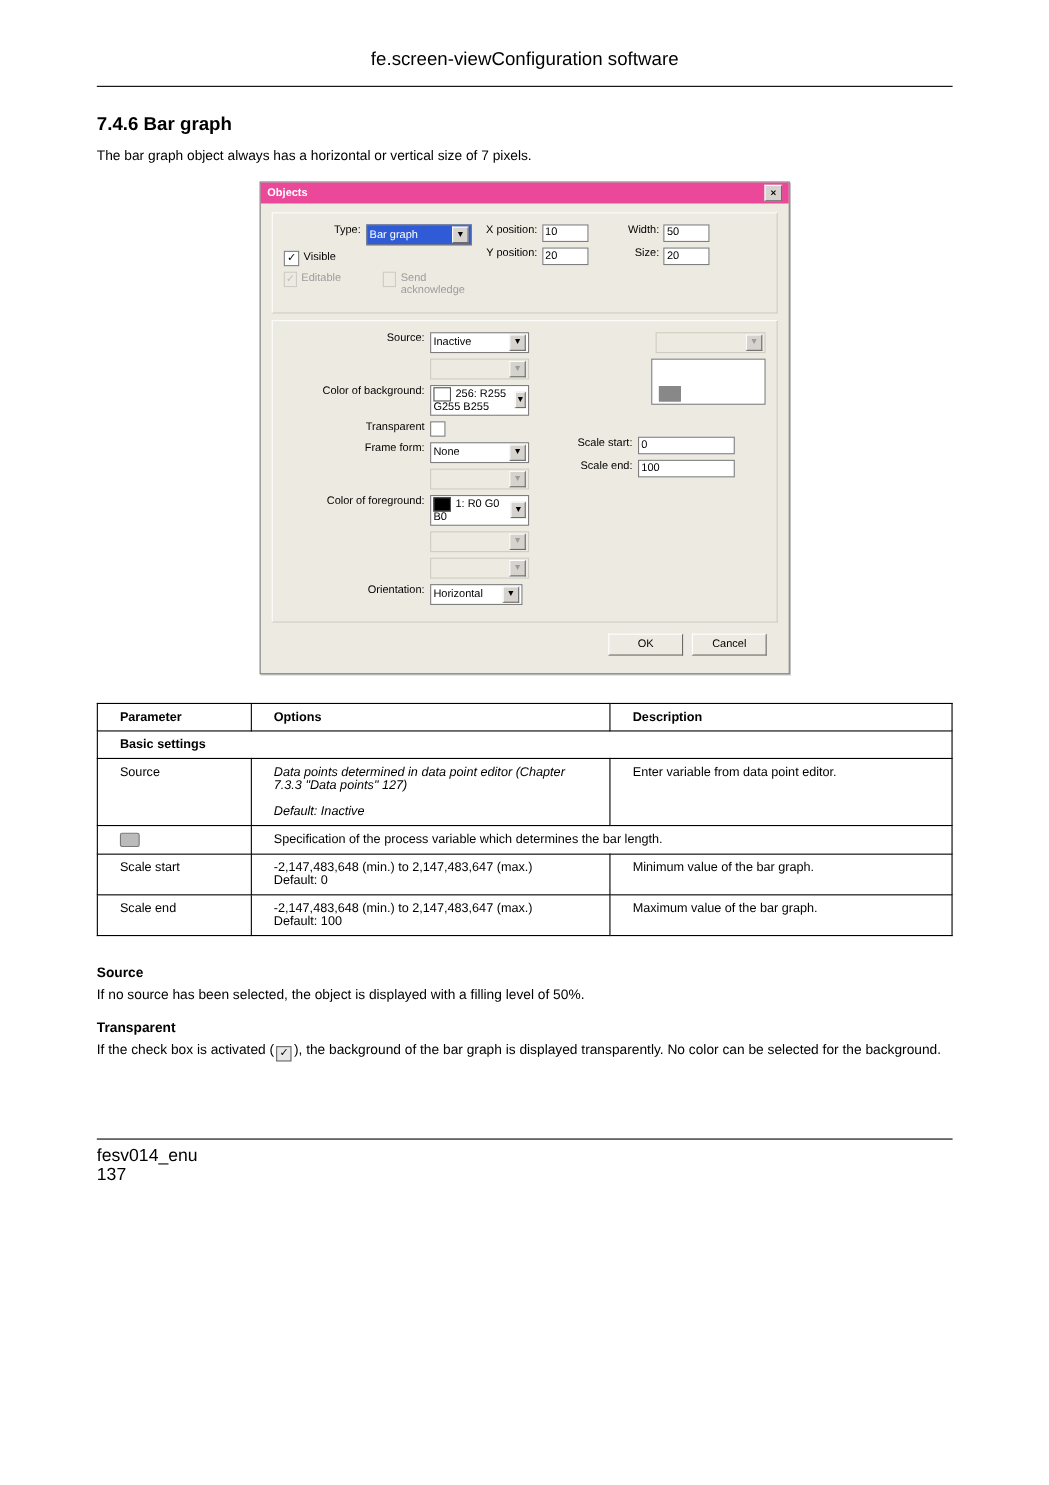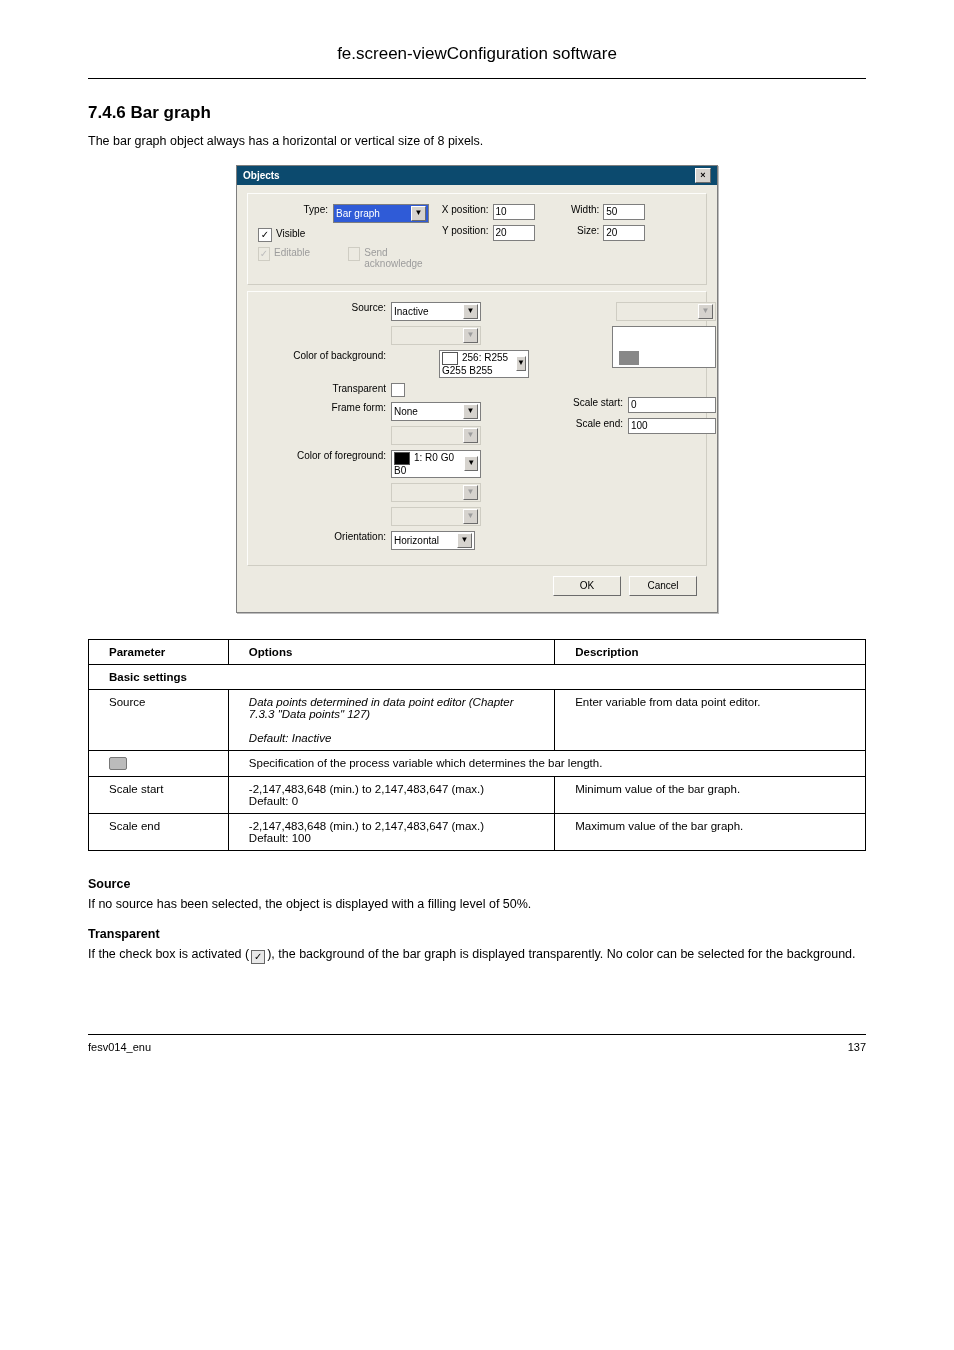--- a/index.html
+++ b/index.html
@@ -43,21 +43,21 @@
     width: 480px;
     margin: 8px auto 26px auto;
     background: #eceae1;
     border: 1px solid #7e7e7e;
     font-size: 10px;
     color: #000;
     box-shadow: 1px 1px 0 #bdbdbd;
     font-family: Tahoma, Arial, sans-serif;
   }
   .titlebar {
-    background: #0c4a6e;
+    background: #ec4899;
     color: #fff;
     font-weight: bold;
     padding: 2px 6px;
     display: flex;
     justify-content: space-between;
     align-items: center;
   }
   .titlebar .close {
     width: 14px; height: 13px;
     background: #d6d3ce;
@@ -192,34 +192,34 @@
     width:12px; height:12px;
     border:1px solid #666;
     background:#e8e8e8;
     font-size:10px;
     line-height:11px;
     text-align:center;
     vertical-align:-2px;
     margin:0 2px;
   }
   .footer-rule { margin-top:70px; margin-bottom:6px;}
-  .footer-row { display:flex; justify-content:space-between; font-size:11px;}
+  .footer-row { display:flex; justify-content:space-between; font-size:16px;flex-direction:column;}
 </style>
 </head>
 <body>
 
 <div class="page">
   <div class="header-row">
     <span>fe.screen-view</span>
     <span>Configuration software</span>
   </div>
   <hr class="header-rule">
 
   <h1 class="section">7.4.6  Bar graph</h1>
-  <p class="intro">The bar graph object always has a horizontal or vertical size of 8 pixels.</p>
+  <p class="intro">The bar graph object always has a horizontal or vertical size of 7 pixels.</p>
 
   <div class="dialog">
     <div class="titlebar">
       <span>Objects</span>
       <span class="close">×</span>
     </div>
 
     <div class="panel">
 
       <div class="panel-top">
@@ -283,21 +283,21 @@
             </div>
             <div class="row">
               <span class="lbl-right-wide hidden-lbl">.</span>
               <div class="combo disabled" style="width:90px;">
                 <span></span>
                 <span class="arrow-disabled">▼</span>
               </div>
             </div>
             <div class="row">
               <span class="lbl-right-wide">Color of background:</span>
-              <div class="combo" style="width:90px;margin-left:48px;">
+              <div class="combo" style="width:90px;">
                 <span><span class="swatch" style="background:#fff;"></span><span>256: R255 G255 B255</span></span>
                 <span class="arrow">▼</span>
               </div>
             </div>
             <div class="row">
               <span class="lbl-right-wide">Transparent</span>
               <span class="chk"></span>
             </div>
             <div class="row">
               <span class="lbl-right-wide">Frame form:</span>

